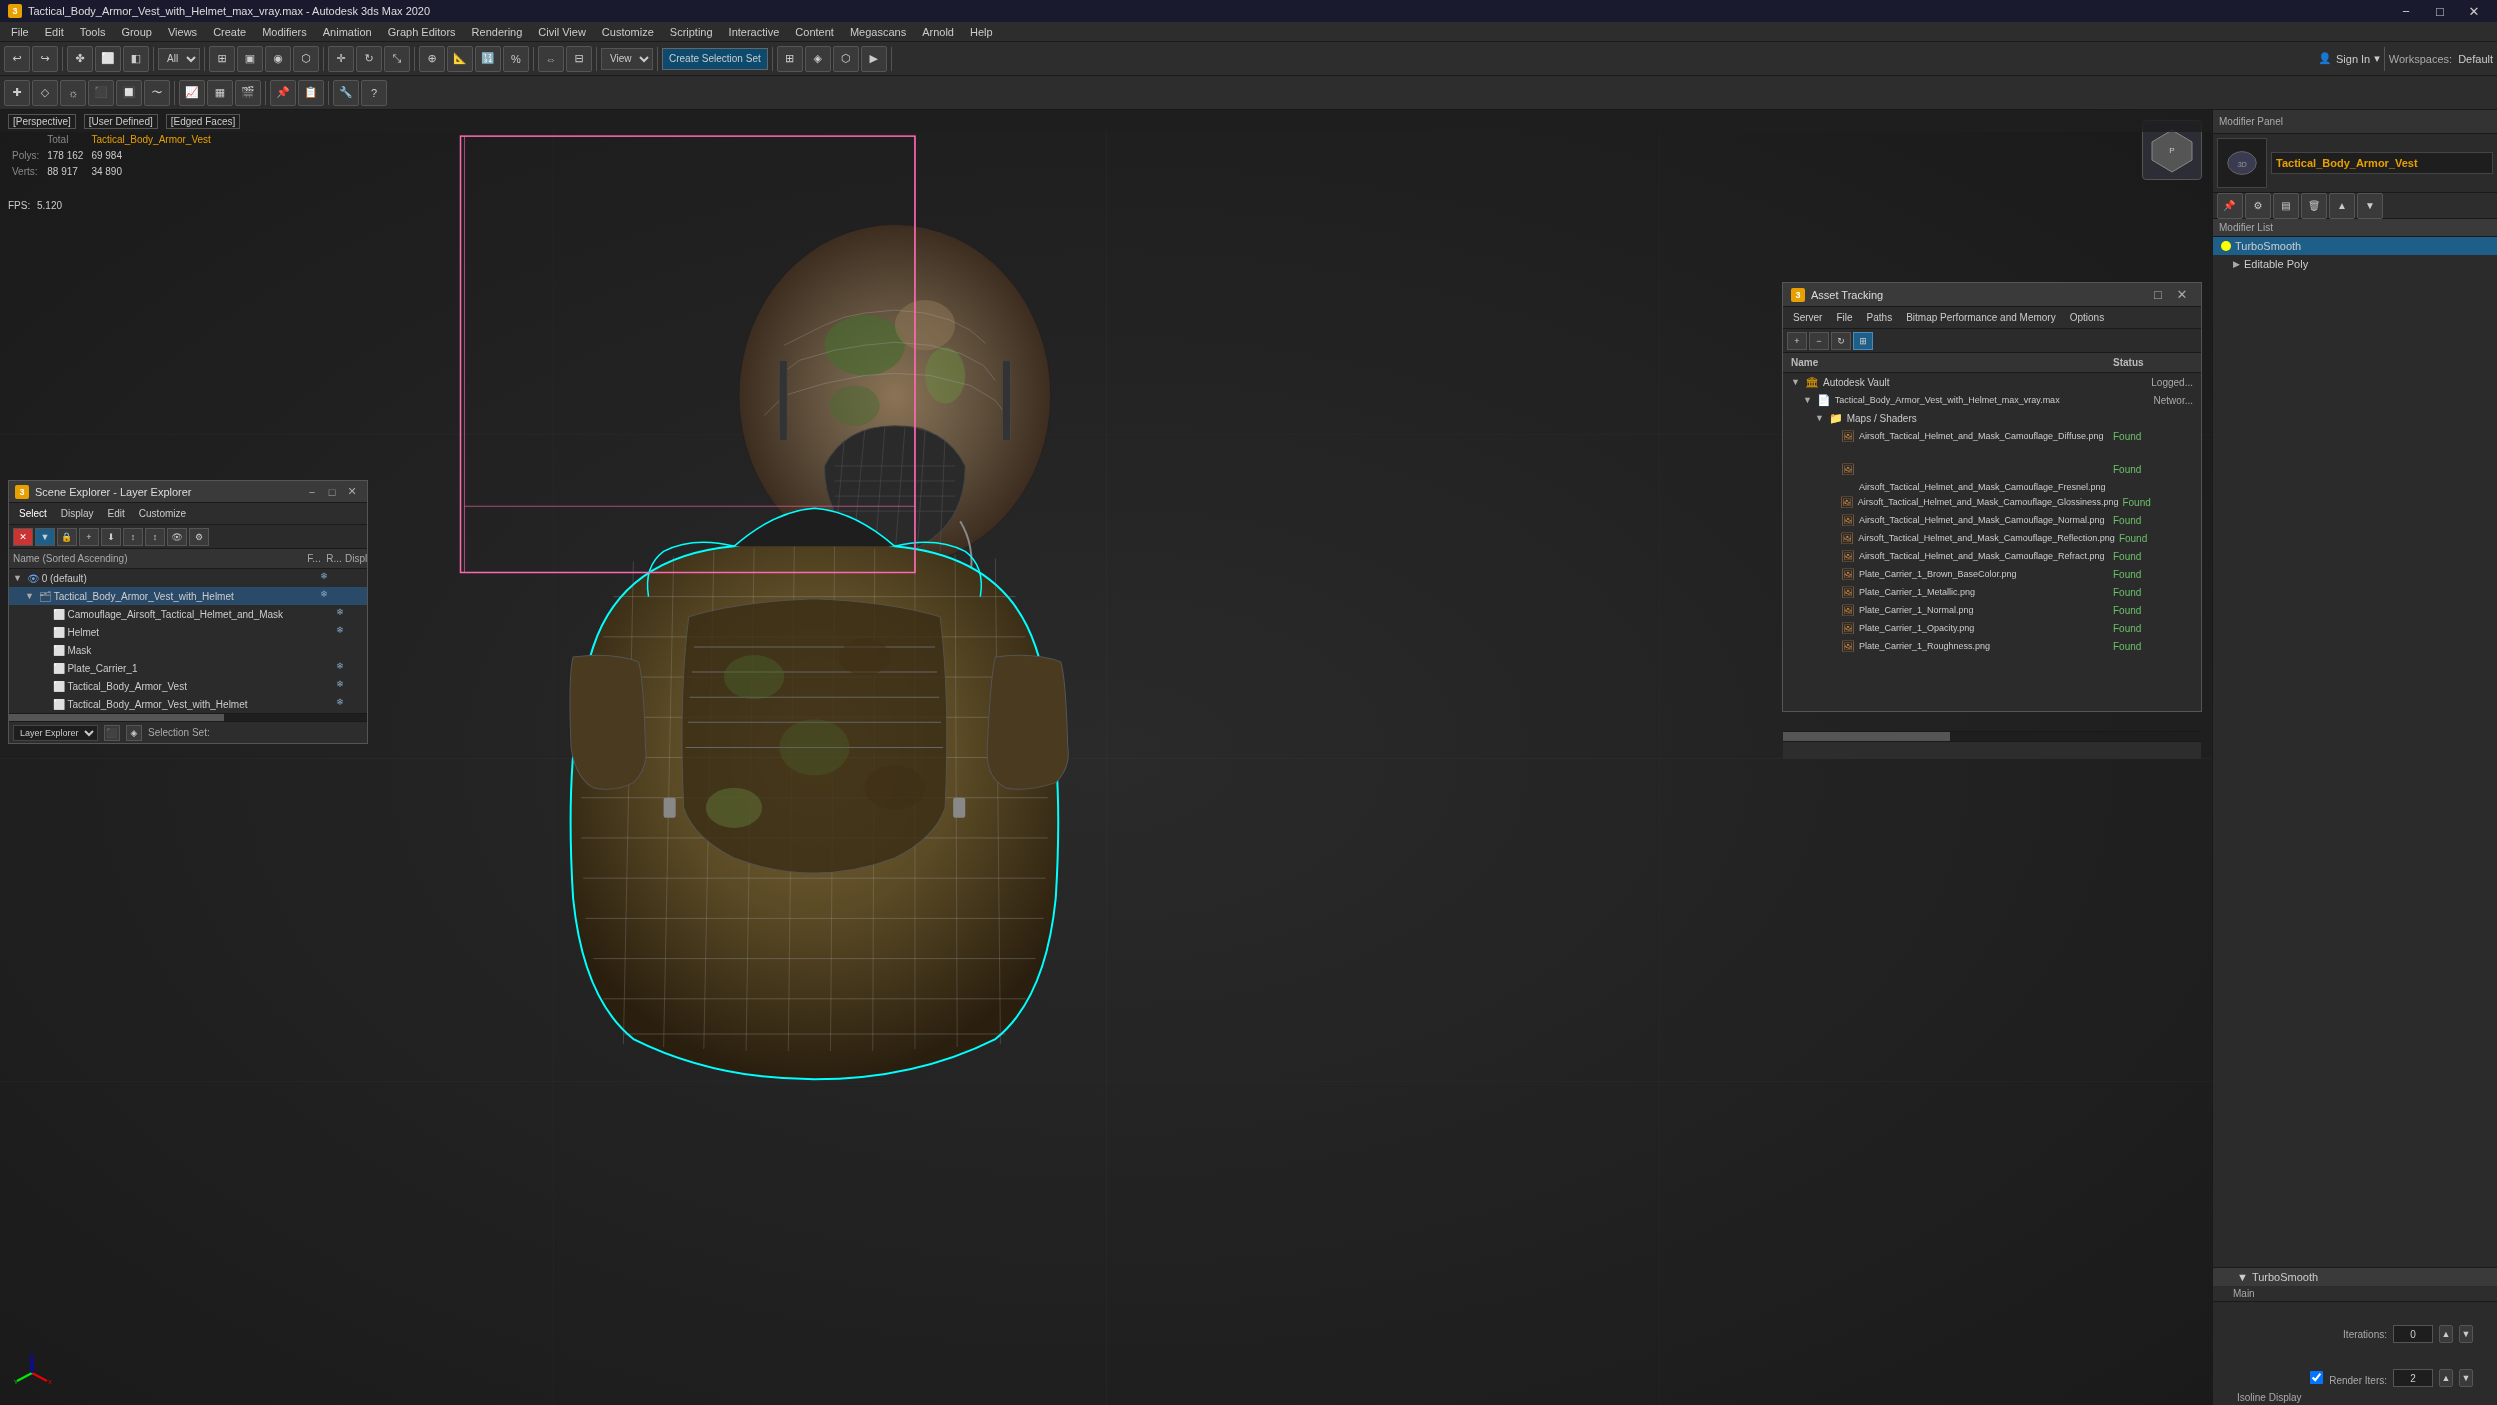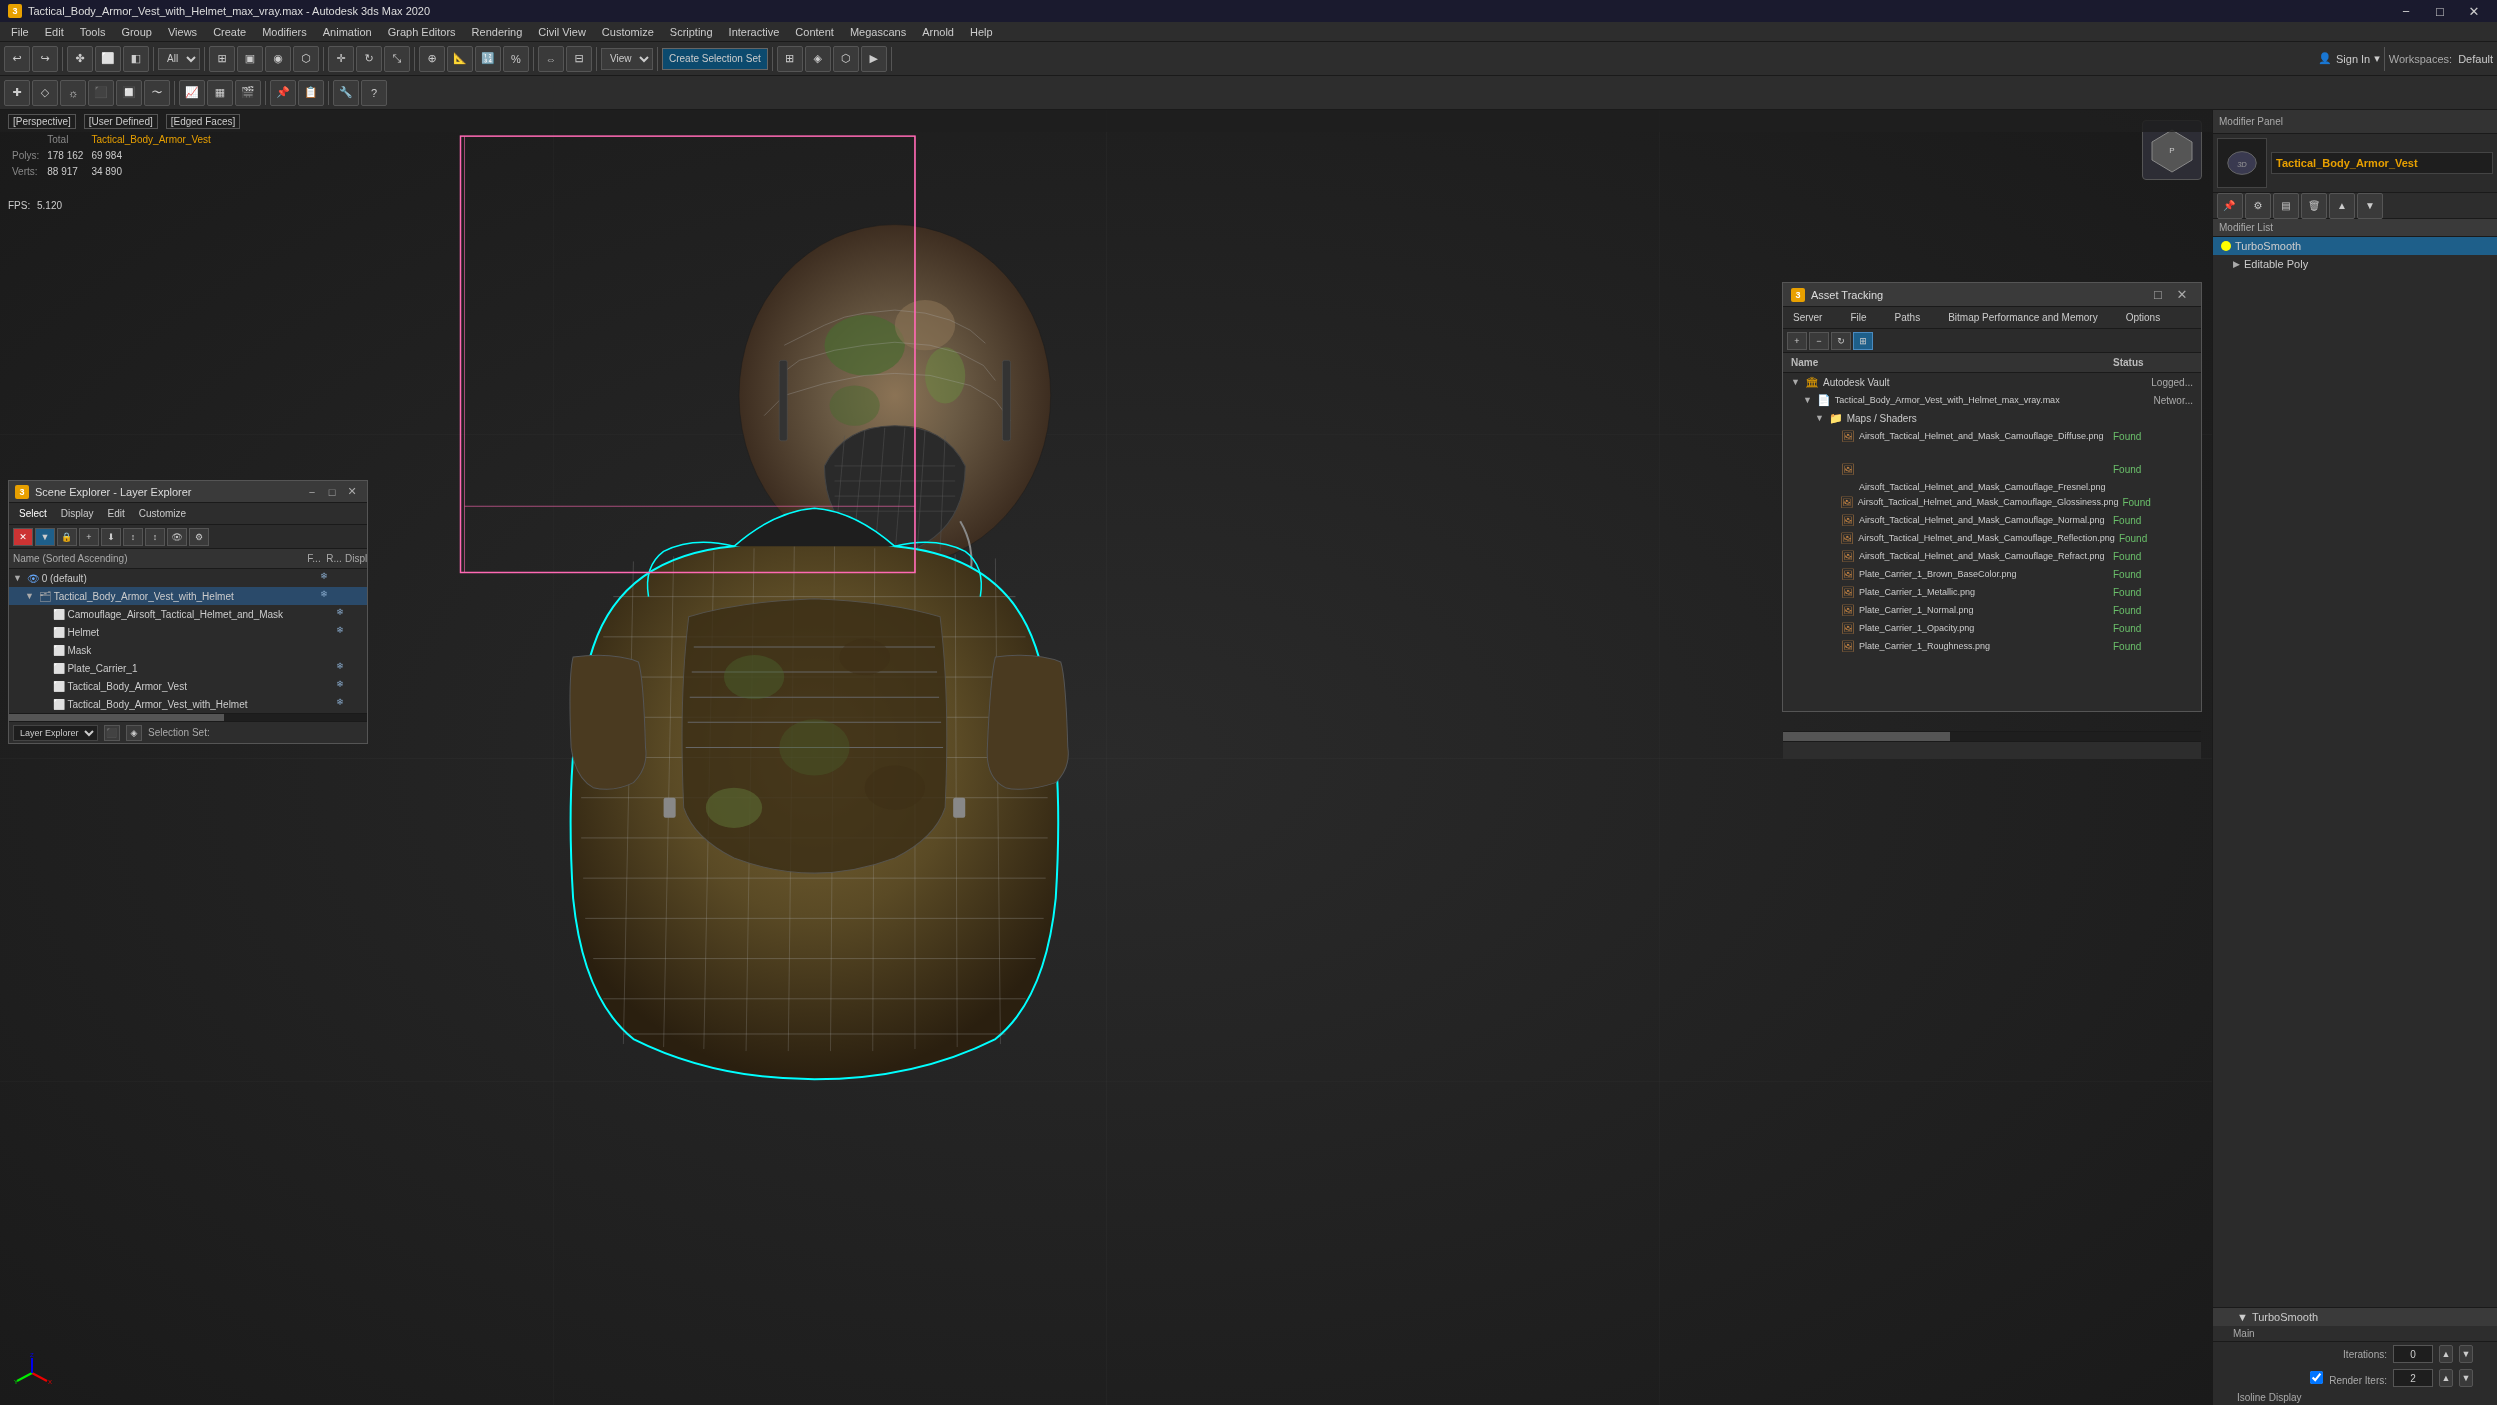--- a/index.html
+++ b/index.html
@@ -324,20 +324,21 @@
       color: #aaa;
       border-bottom: 1px solid #1a1a1a;
     }
     .mod-panel-row {
       display: flex;
       align-items: center;
       padding: 3px 24px;
       gap: 6px;
       font-size: 11px;
       color: #ccc;
+      margin-top: 20px;
     }
     .mod-panel-row label {
       flex: 1;
       text-align: right;
       color: #aaa;
       font-size: 10px;
     }
     .mod-spinbox {
       width: 40px;
       height: 18px;
@@ -577,21 +578,21 @@
       align-items: center;
       justify-content: center;
     }
 
     #at-menu {
       height: 22px;
       background: #2d2d2d;
       display: flex;
       align-items: center;
       padding: 0 4px;
-      gap: 16px;
+      gap: 2px;
       border-bottom: 1px solid #1a1a1a;
     }
     .at-menu-item {
       padding: 2px 6px;
       color: #ccc;
       font-size: 10px;
       cursor: pointer;
     }
 
     #at-toolbar {

